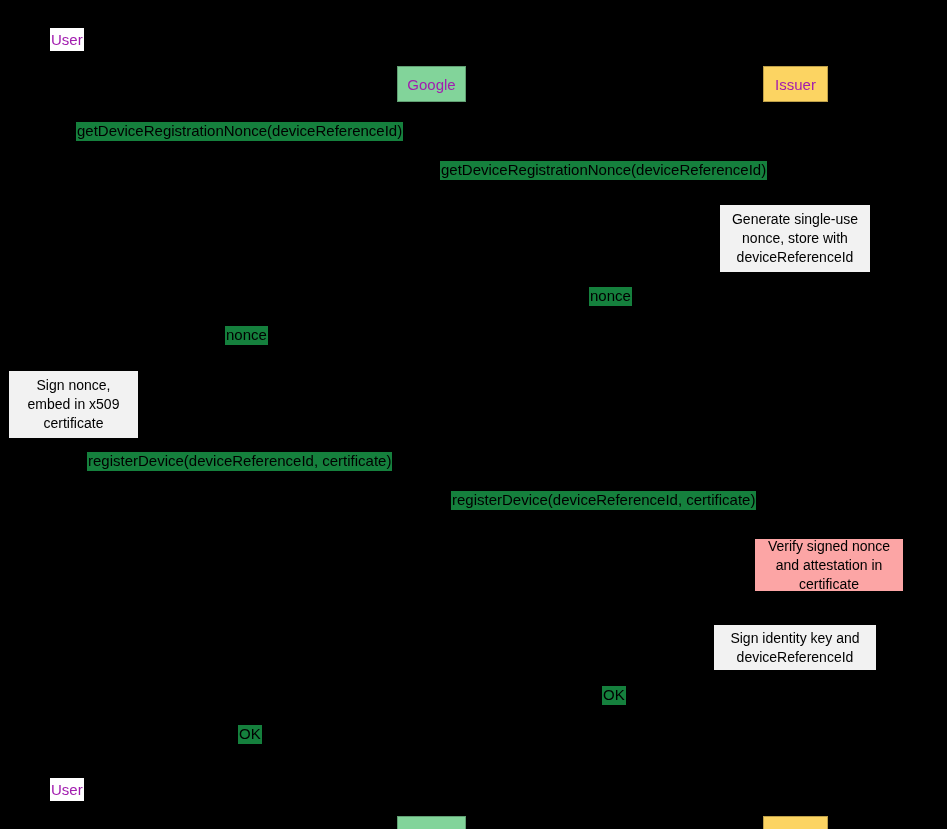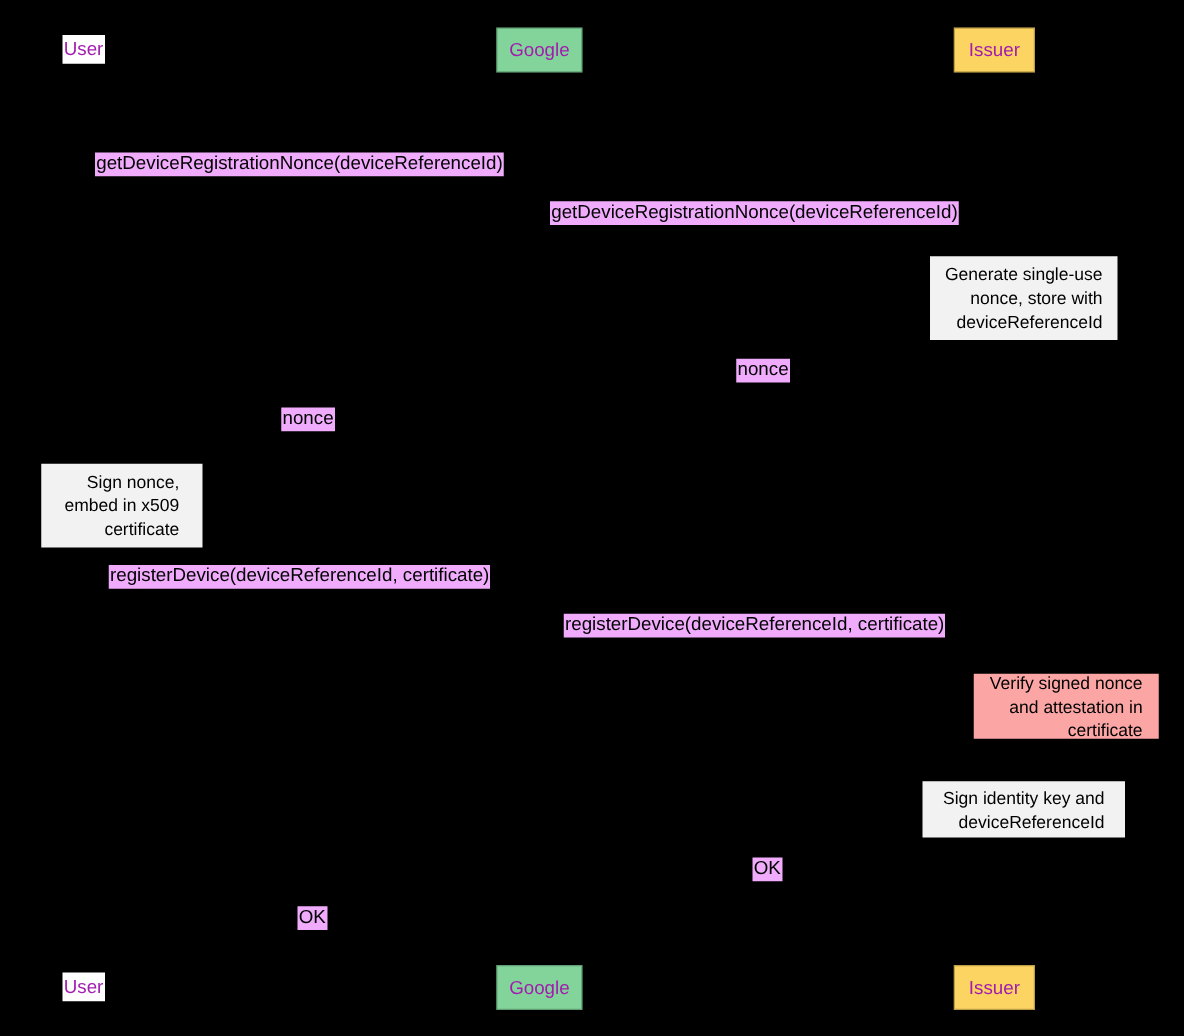--- a/index.html
+++ b/index.html
@@ -30,62 +30,62 @@
     line-height: 1;
     white-space: nowrap;
   }
   .participant.plain {
     background: #ffffff;
     justify-content: flex-start;
     padding: 0 1px;
   }
   .participant.filled {
     border: 1px solid rgba(0,0,0,0.25);
+    margin-top: 44px;
   }
 
   
   .group-bar {
     position: absolute;
     box-sizing: border-box;
     display: flex;
     align-items: center;
     justify-content: center;
     font-size: 15px;
     color: #000000;
     line-height: 1;
     white-space: nowrap;
   }
 
   
   .msg-label {
     position: absolute;
-    background: #f0abfc;
+    background: #15803d;
     color: #000000;
     font-size: 15px;
     line-height: 1.25;
     padding: 0 1px;
     white-space: nowrap;
     box-sizing: border-box;
   }
 
   
   .note {
     position: absolute;
     background: #f2f2f2;
     color: #000000;
     font-size: 14px;
     line-height: 19px;
-    text-align: right;
+    text-align: center;
     box-sizing: border-box;
     padding: 4px 6px;
     white-space: pre-line;
     display: flex;
     align-items: center;
     justify-content: center;
-    margin-left: 24px;
   }
 </style>
 </head>
 <body>
 
 <div id="canvas">
 
 <svg width="947" height="829" style="position: absolute; left: 0px; top: 0px;">
       <line x1="67" x2="67" y1="51" y2="778" stroke="#000000" stroke-width="1" stroke-dasharray="5,5"></line>
       <line x1="431" x2="431" y1="58" y2="772" stroke="#000000" stroke-width="1" stroke-dasharray="5,5"></line>

